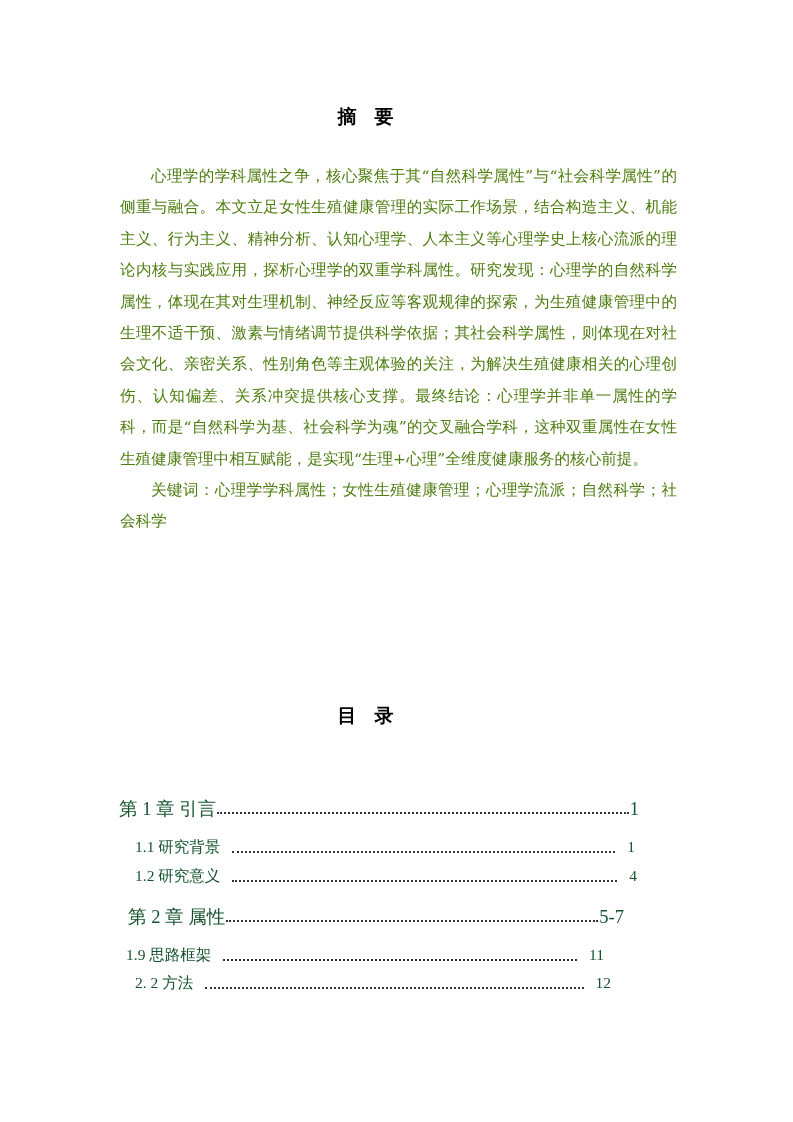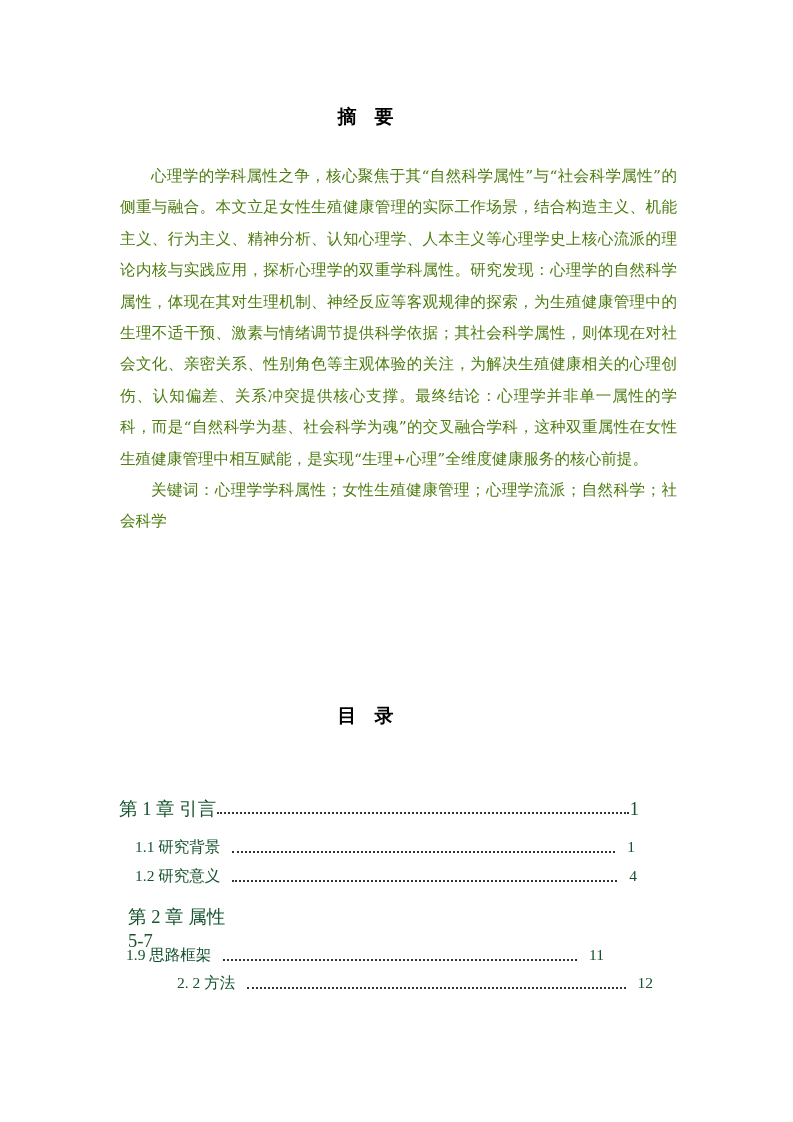--- a/index.html
+++ b/index.html
@@ -65,31 +65,31 @@
     <span class="leader"></span>
     <span class="page-num">1</span>
   </div>
 
   <div class="toc-entry toc-sec" style="left:135px; top:866px; width:502px;text-align:center;">
     <span class="label">1.2  研究意义</span>
     <span class="leader"></span>
     <span class="page-num">4</span>
   </div>
 
-  <div class="toc-entry toc-ch" style="left:128px; top:904px; width:496px;flex-direction:column;">
+  <div class="toc-entry toc-ch" style="left:128px; top:904px; width:496px;">
     <span class="label">第 2 章  属性 </span>
     <span class="leader"></span>
     <span class="page-num">5-7</span>
   </div>
 
   <div class="toc-entry toc-sec" style="left:126px; top:945px; width:478px;">
     <span class="label">1.9  思路框架</span>
     <span class="leader"></span>
     <span class="page-num">11</span>
   </div>
 
-  <div class="toc-entry toc-sec" style="left:135px; top:973px; width:476px;margin-left:42px;">
+  <div class="toc-entry toc-sec" style="left:135px; top:973px; width:476px;">
     <span class="label">2. 2 方法</span>
     <span class="leader"></span>
     <span class="page-num">12</span>
   </div>
 
 </div>
 
 </body></html>

